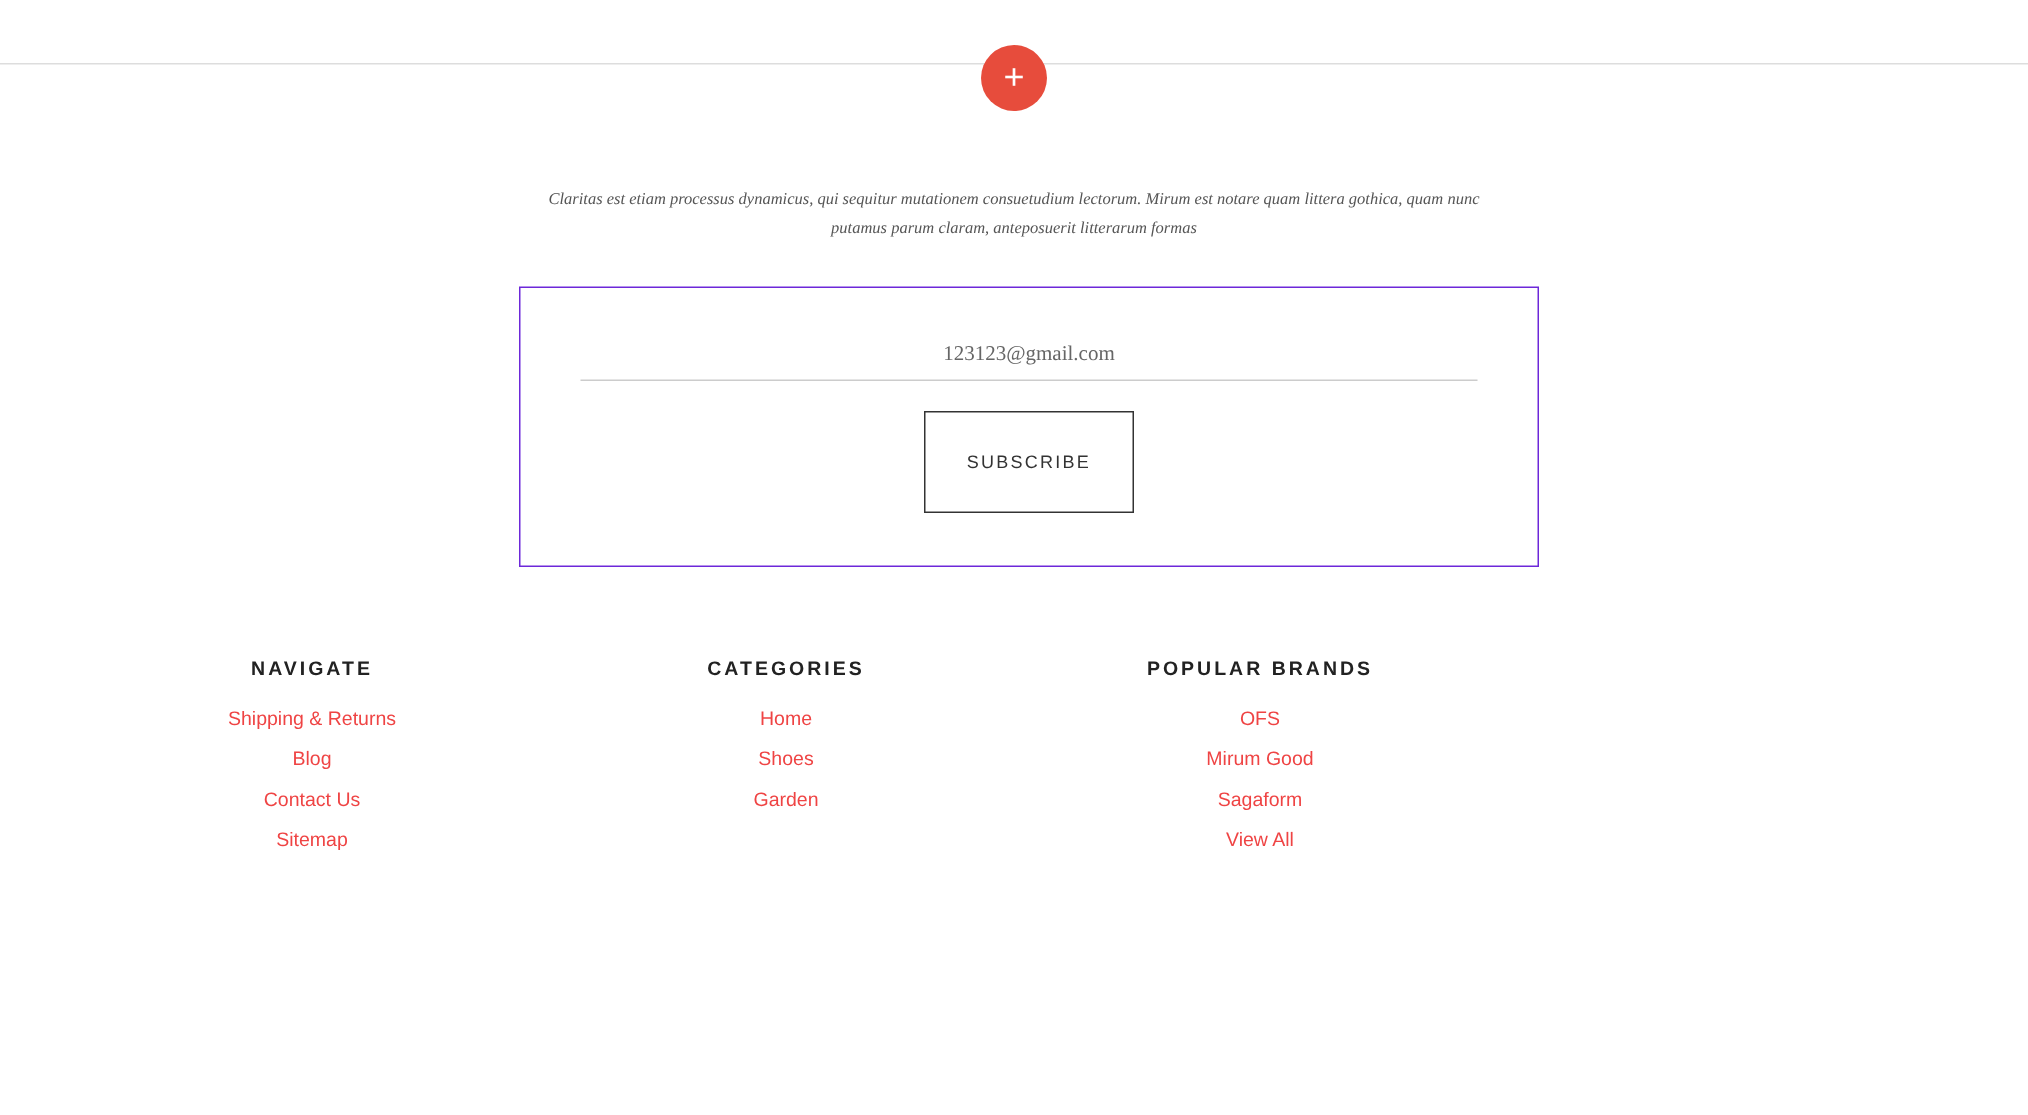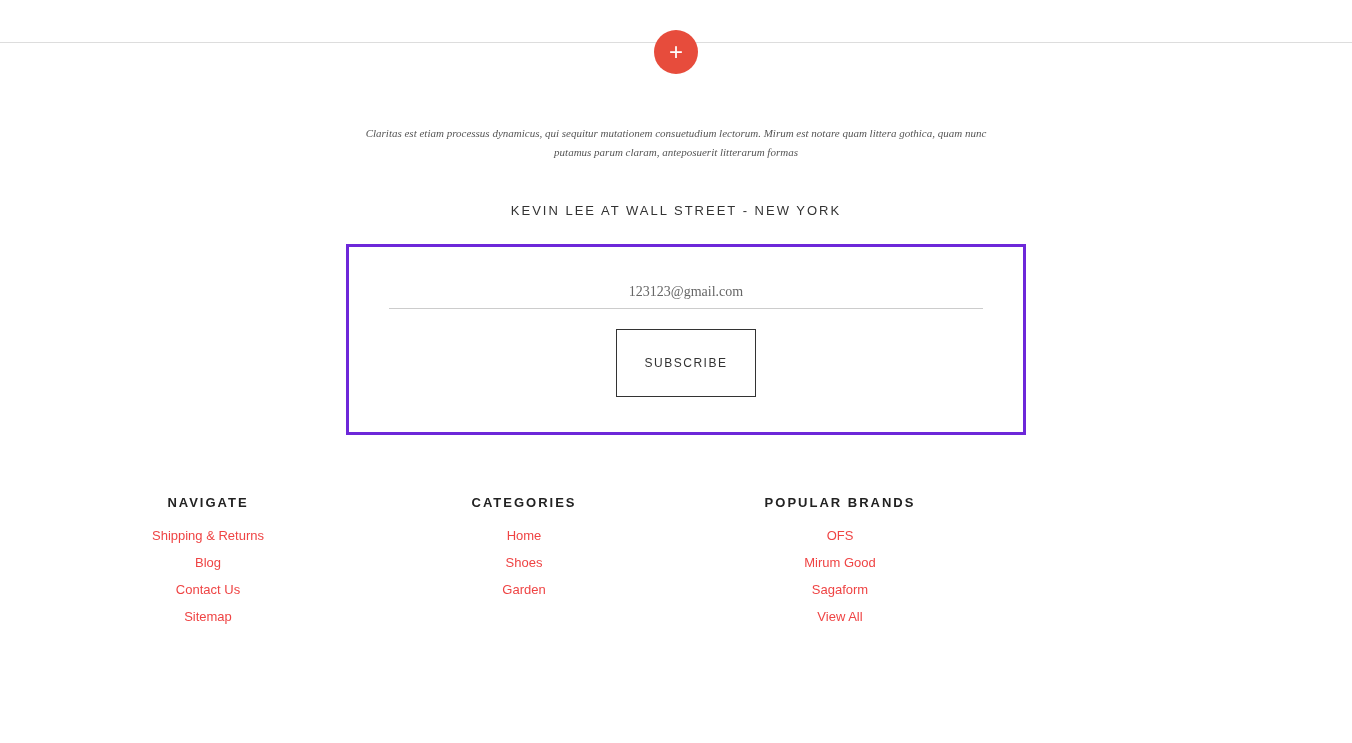--- a/index.html
+++ b/index.html
@@ -88,21 +88,21 @@
       font-weight: 400;
     }
 
     
     .newsletter-section {
       width: 700px;
       margin: 10px auto 30px auto;
     }
 
     .newsletter-box {
-      border: 3px solid #6d28d9;
+      border: 1px solid #6d28d9;
       padding: 35px 40px;
       display: flex;
       flex-direction: column;
       align-items: center;
       gap: 20px;
       margin-left: 20px;
     }
 
     .email-input-wrapper {
       width: 100%;
@@ -183,23 +183,20 @@
 
   <div class="divider-section">
     <div class="divider-line"></div>
     <button class="plus-button">+</button>
   </div>
 
   <div class="quote-section">
     <p class="quote-text">Claritas est etiam processus dynamicus, qui sequitur mutationem consuetudium lectorum. Mirum est notare quam littera gothica, quam nunc putamus parum claram, anteposuerit litterarum formas</p>
   </div>
 
-  <div class="location-section">
-    <span class="location-text">KEVIN LEE AT WALL STREET - NEW YORK</span>
-  </div>
 
   <div class="newsletter-section">
     <div class="newsletter-box">
       <div class="email-input-wrapper">
         <input class="email-input" type="email" value="123123@gmail.com" placeholder="123123@gmail.com" style="">
       </div>
       <button class="subscribe-button">SUBSCRIBE</button>
     </div>
   </div>
 

